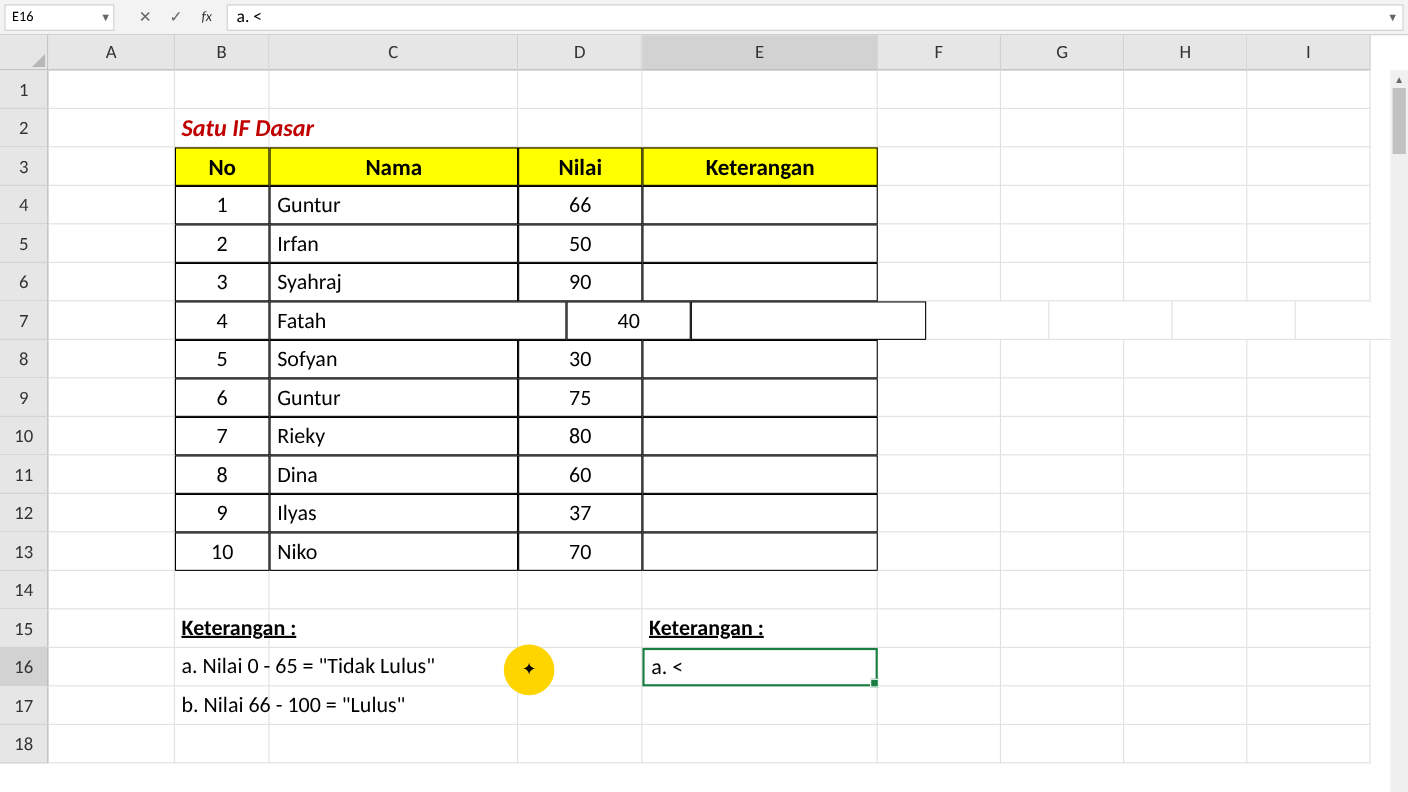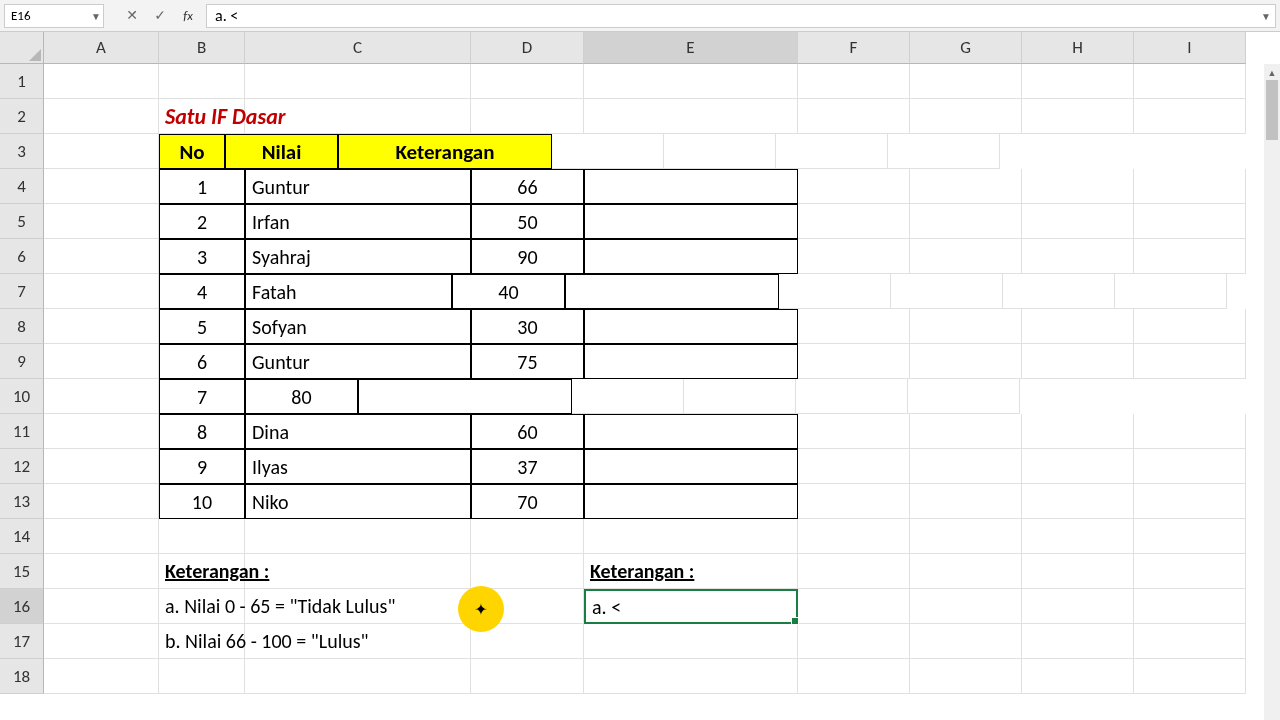--- a/index.html
+++ b/index.html
@@ -126,21 +126,22 @@
         <div class="cell" style="width: 226px;"></div>
         <div class="cell" style="width: 113px;"></div>
         <div class="cell" style="width: 214px;"></div>
         <div class="cell" style="width: 112px;"></div>
         <div class="cell" style="width: 112px;"></div>
         <div class="cell" style="width: 112px;"></div>
         <div class="cell" style="width: 112px;"></div>
       </div>
       <div class="row">
         <div class="cell" style="width: 115px;"></div>
-        <div class="cell header-cell" style="width: 66px;">No</div>
+        <div class="cell header-cell" style="width: 86px;">No</div>
+        <div class="cell header-cell" style="width: 226px;">Nama</div>
         <div class="cell header-cell" style="width: 113px;">Nilai</div>
         <div class="cell header-cell" style="width: 214px;">Keterangan</div>
         <div class="cell" style="width: 112px;"></div>
         <div class="cell" style="width: 112px;"></div>
         <div class="cell" style="width: 112px;"></div>
         <div class="cell" style="width: 112px;"></div>
       </div>
       <div class="row">
         <div class="cell" style="width: 115px;"></div>
         <div class="cell bordered center" style="width: 86px;">1</div>
@@ -170,21 +171,21 @@
         <div class="cell bordered center" style="width: 113px;">90</div>
         <div class="cell bordered" style="width: 214px;"></div>
         <div class="cell" style="width: 112px;"></div>
         <div class="cell" style="width: 112px;"></div>
         <div class="cell" style="width: 112px;"></div>
         <div class="cell" style="width: 112px;"></div>
       </div>
       <div class="row">
         <div class="cell" style="width: 115px;"></div>
         <div class="cell bordered center" style="width: 86px;">4</div>
-        <div class="cell bordered" style="width: 207px;">Fatah</div>
+        <div class="cell bordered" style="width: 270px;">Fatah</div>
         <div class="cell bordered center" style="width: 113px;">40</div>
         <div class="cell bordered" style="width: 214px;"></div>
         <div class="cell" style="width: 112px;"></div>
         <div class="cell" style="width: 112px;"></div>
         <div class="cell" style="width: 112px;"></div>
         <div class="cell" style="width: 112px;"></div>
       </div>
       <div class="row">
         <div class="cell" style="width: 115px;"></div>
         <div class="cell bordered center" style="width: 86px;">5</div>
@@ -203,20 +204,21 @@
         <div class="cell bordered center" style="width: 113px; text-align: center;">75</div>
         <div class="cell bordered" style="width: 214px;"></div>
         <div class="cell" style="width: 112px;"></div>
         <div class="cell" style="width: 112px;"></div>
         <div class="cell" style="width: 112px;"></div>
         <div class="cell" style="width: 112px;"></div>
       </div>
       <div class="row">
         <div class="cell" style="width: 115px;"></div>
         <div class="cell bordered center" style="width: 86px;">7</div>
+        <div class="cell bordered" style="width: 226px;">Rieky</div>
         <div class="cell bordered center" style="width: 113px;">80</div>
         <div class="cell bordered" style="width: 214px;"></div>
         <div class="cell" style="width: 112px;"></div>
         <div class="cell" style="width: 112px;"></div>
         <div class="cell" style="width: 112px;"></div>
         <div class="cell" style="width: 112px;"></div>
       </div>
       <div class="row">
         <div class="cell" style="width: 115px;"></div>
         <div class="cell bordered center" style="width: 86px;">8</div>

